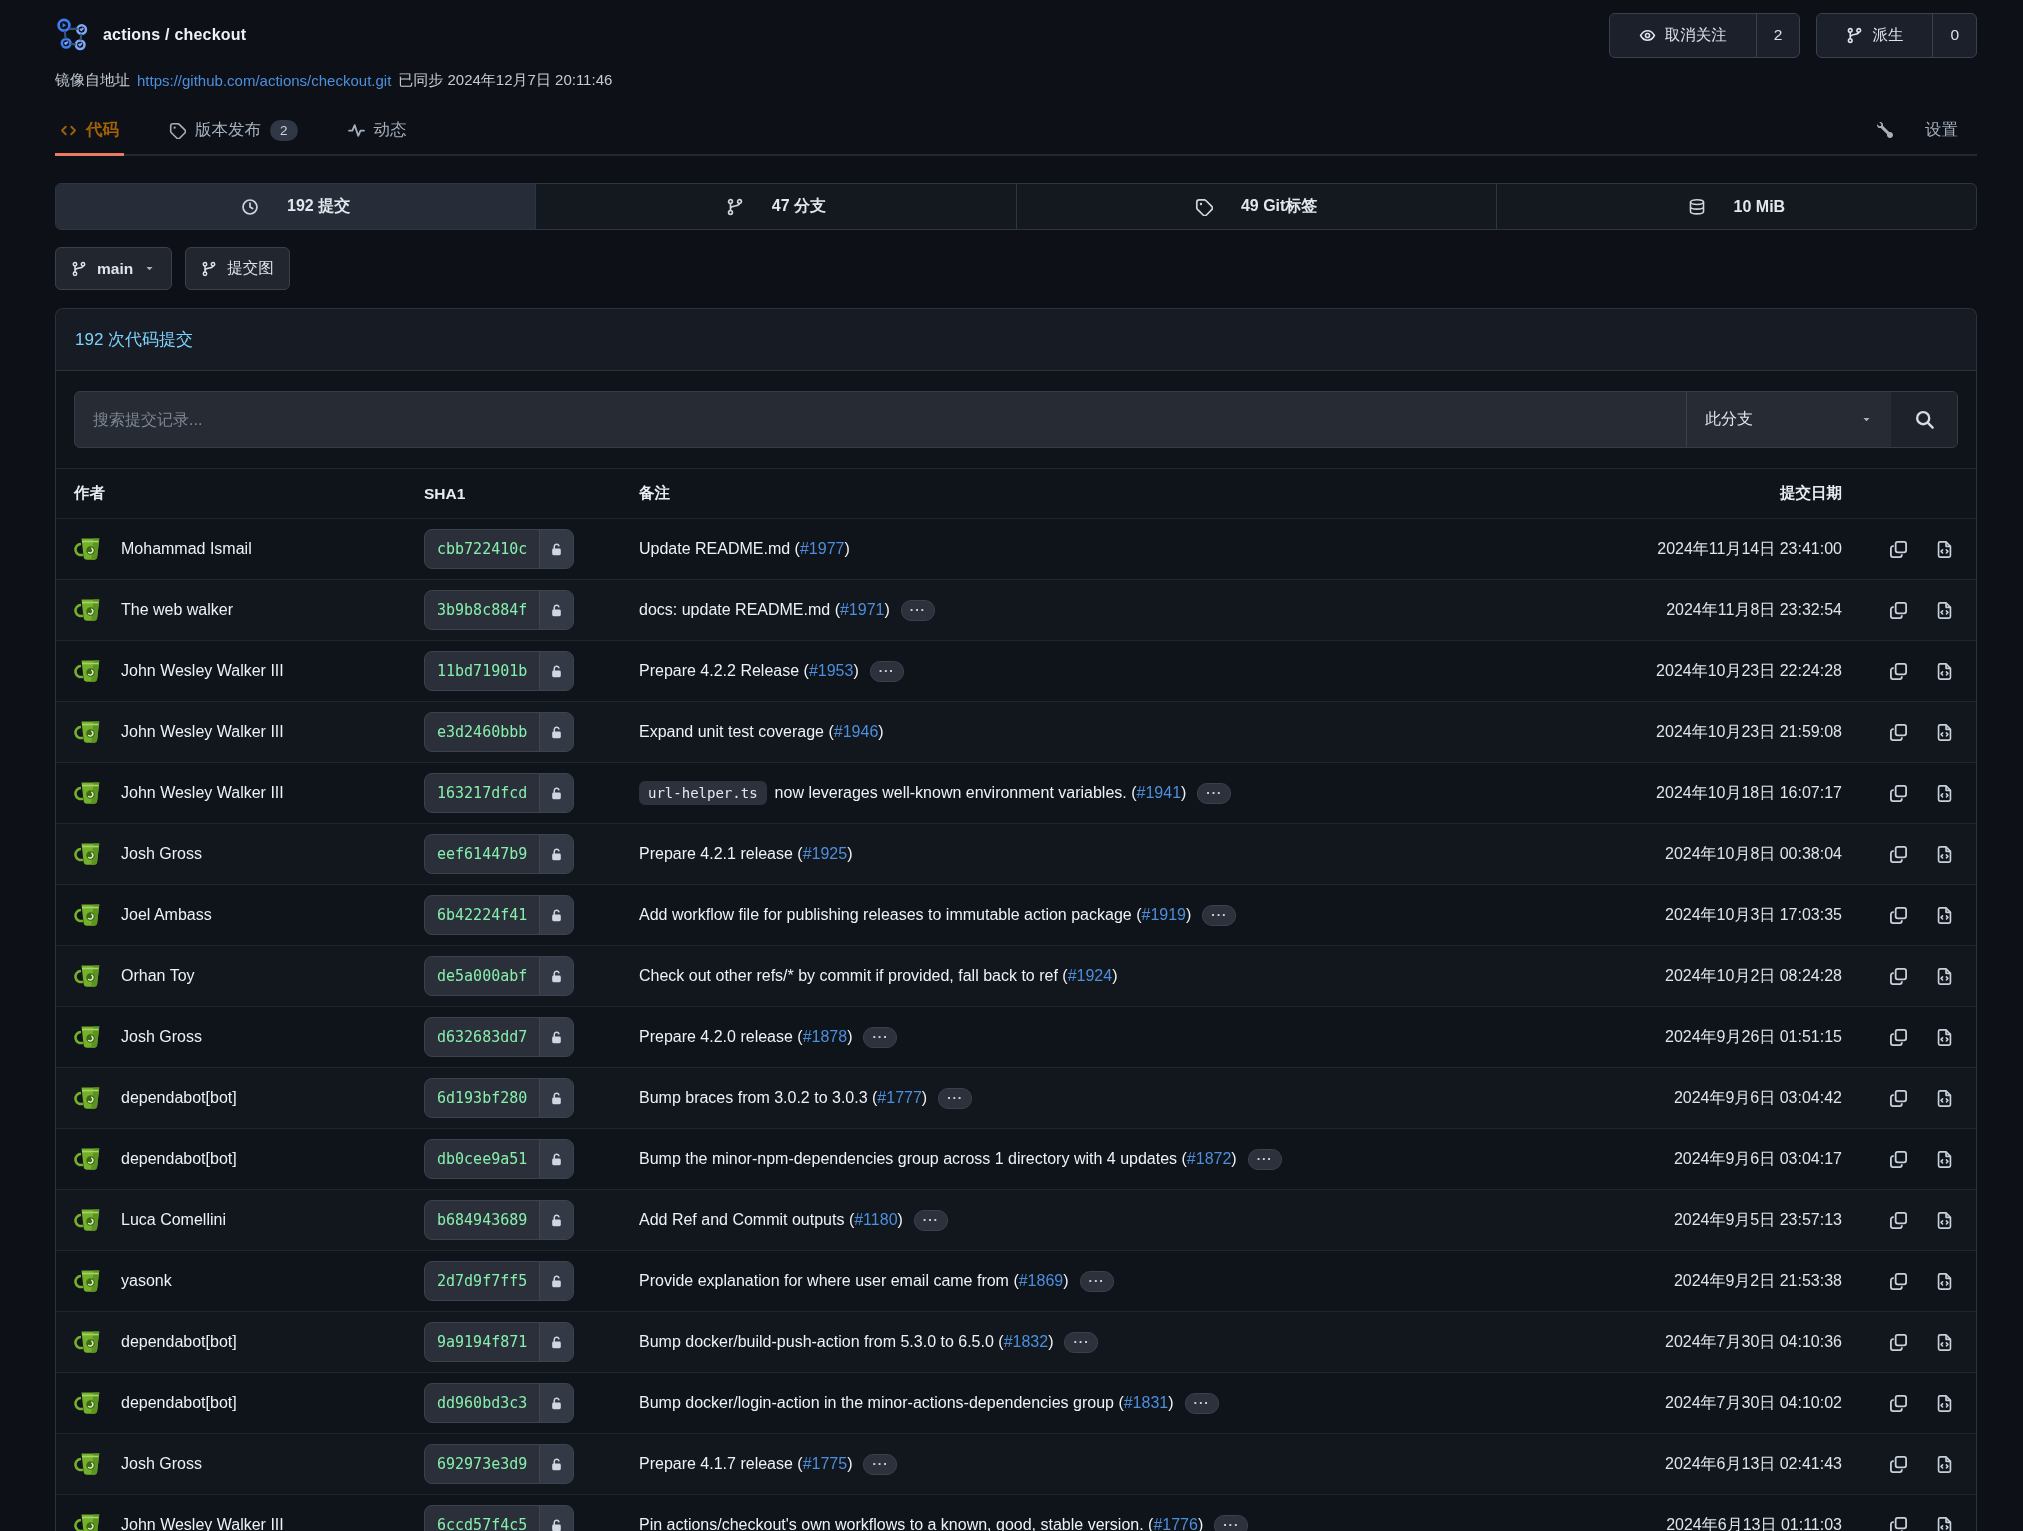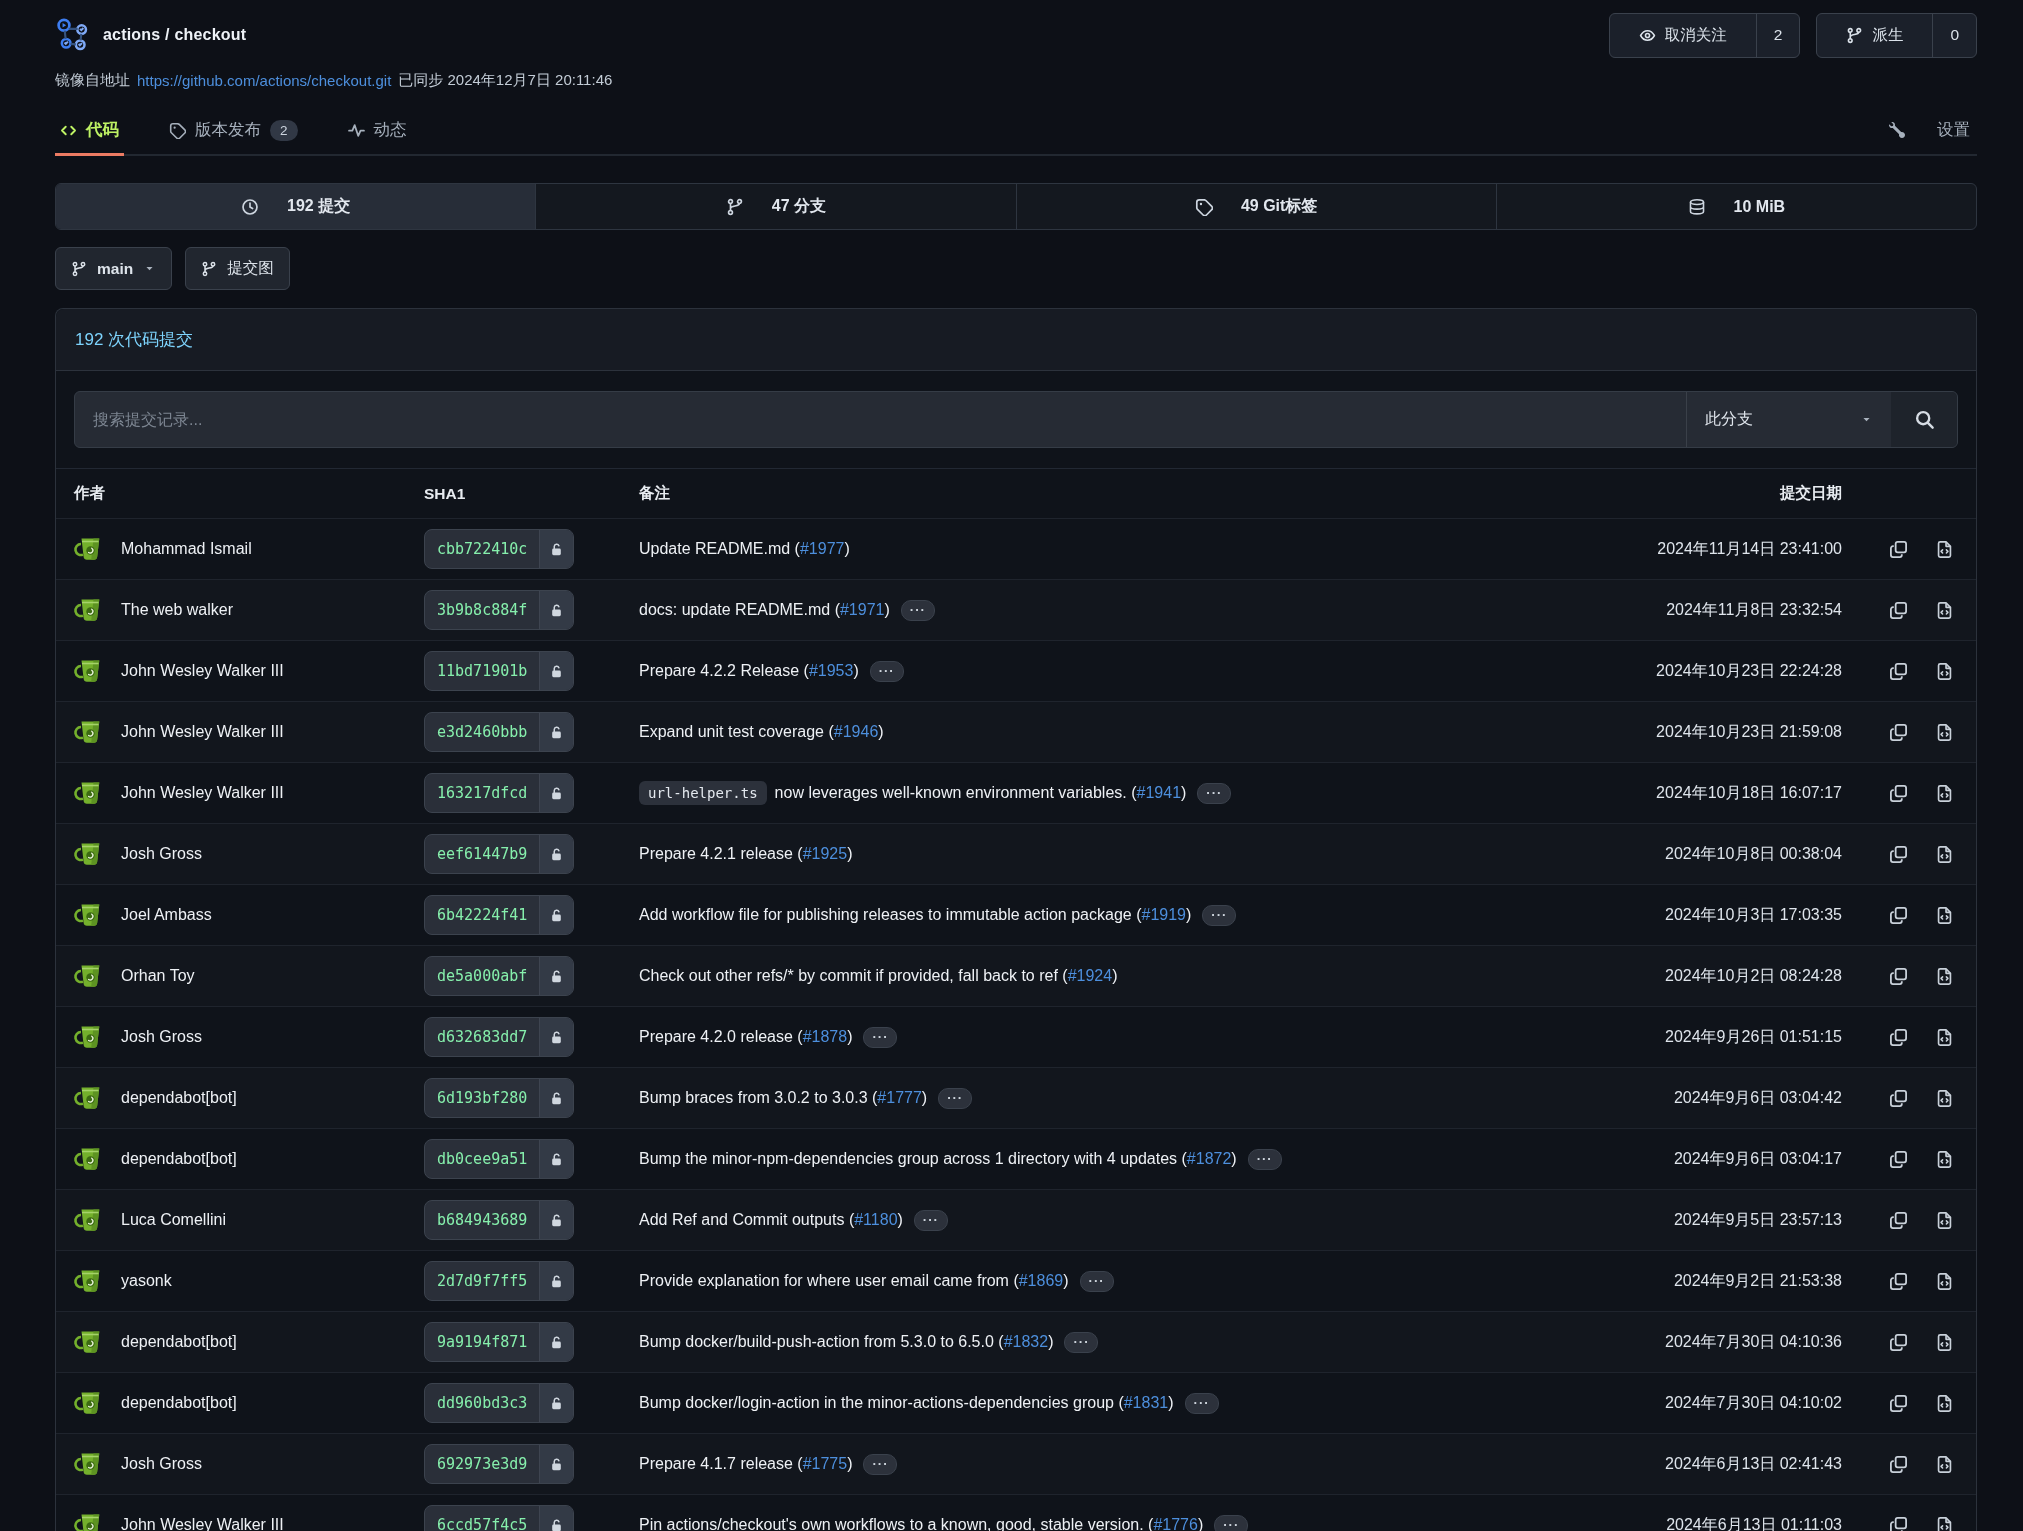--- a/index.html
+++ b/index.html
@@ -21,24 +21,24 @@
   .seg-btn { display:flex; align-items:stretch; background:#1b202a; border:1px solid #3a414c; border-radius:6px; overflow:hidden; height:45px; color:#dbe2ea; font-size:15.5px; cursor:pointer; }
   .seg-btn .part { display:flex; align-items:center; gap:9px; padding:0 29px; }
   .seg-btn .count { display:flex; align-items:center; padding:0 17px; border-left:1px solid #3a414c; }
 
   .mirror-line { margin-top:9px; font-size:15px; color:#c3ccd6; display:flex; gap:7px; align-items:center; }
   .mirror-line a { color:#4d8fdd; }
 
   
   .tabs-row { display:flex; align-items:stretch; margin-top:16px; border-bottom:2px solid #222831; height:50px; }
   .tab { position:relative; display:flex; align-items:center; gap:9px; padding:0 5px; margin-right:40px; color:#a6b0bc; font-size:16.5px; cursor:pointer; }
-  .tab.active { color:#bef264; font-weight:bold; }
+  .tab.active { color:#a16207; font-weight:bold; }
   .tab.active::after { content:""; position:absolute; left:0; right:0; bottom:-2px; height:3px; background:#ec7b63; }
   .badge { background:#313845; color:#cdd5df; border-radius:11px; padding:3px 10px; font-size:13.5px; font-weight:normal; }
-  .tab.settings { margin-left:auto; margin-right:2px;gap:32px; }
+  .tab.settings { margin-left:auto; margin-right:14px;gap:32px; }
 
   
   .stats-bar { margin-top:27px; display:flex; height:47px; border:1px solid #2e3540; border-radius:6px; overflow:hidden; background:#14181f; }
   .stats-seg { flex:1; display:flex; align-items:center; justify-content:center; gap:28px; font-size:16px; font-weight:600; color:#e2e7ee; border-left:1px solid #2e3540; cursor:pointer; }
   .stats-seg:first-child { border-left:none; }
   .stats-seg.active { background:#272d38; }
   .stats-seg .ic { color:#cdd5df; }
 
   
   .branch-row { margin-top:17px; display:flex; gap:13px; }

